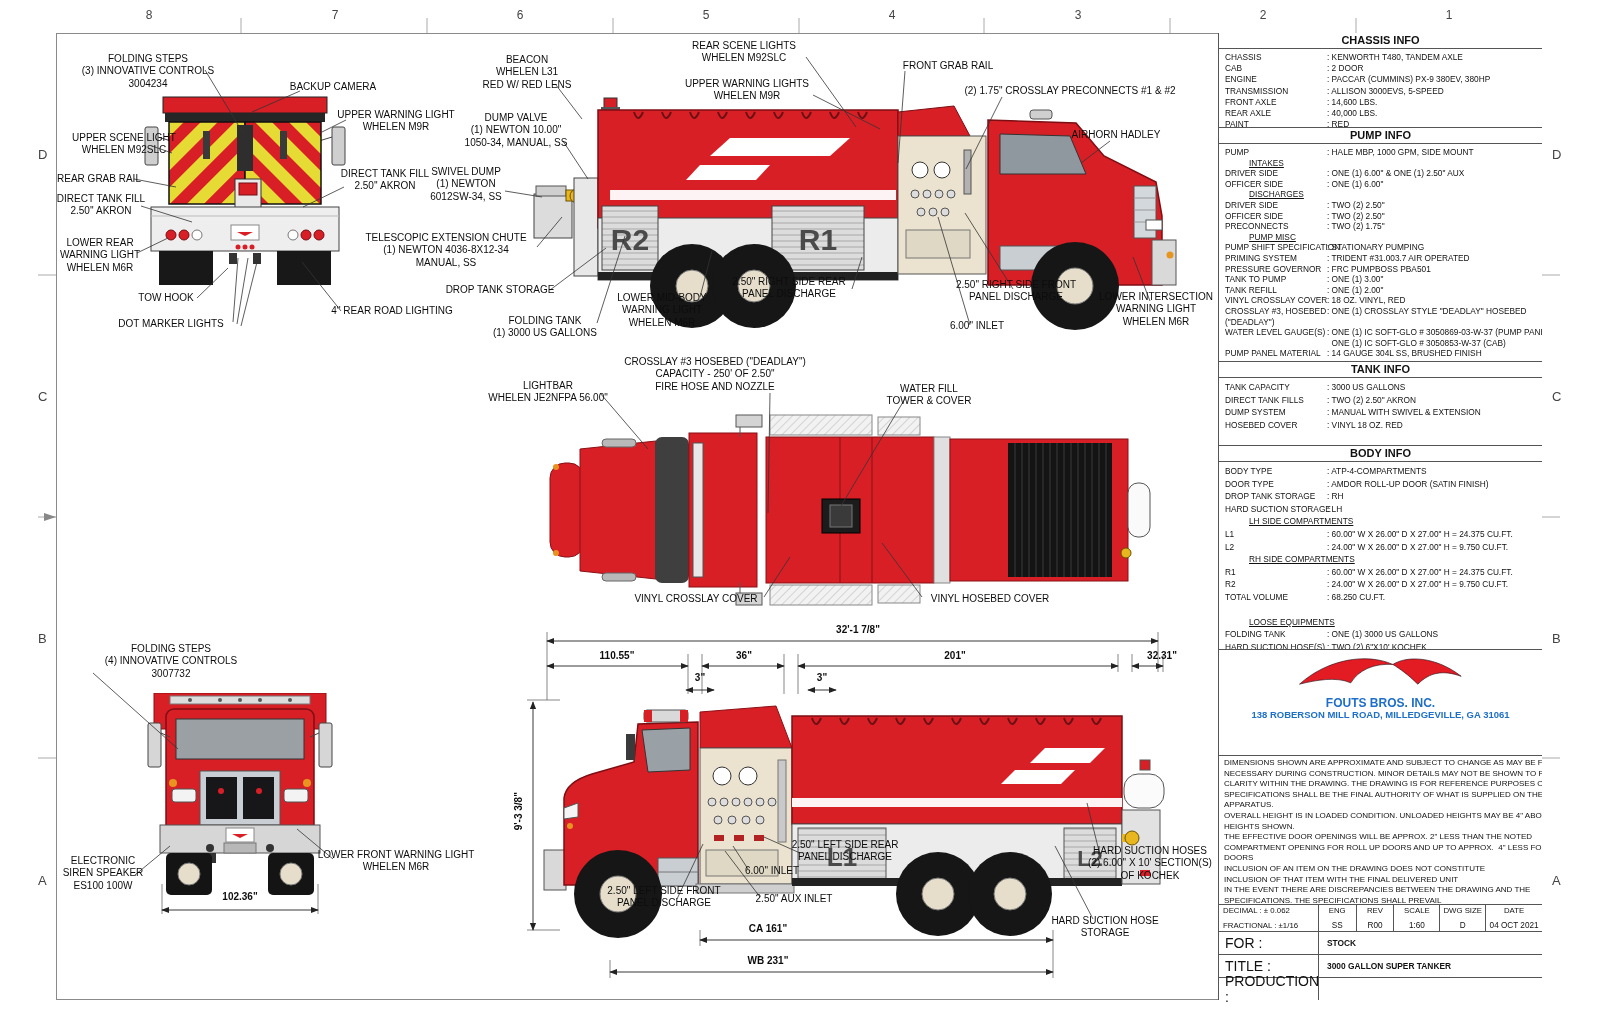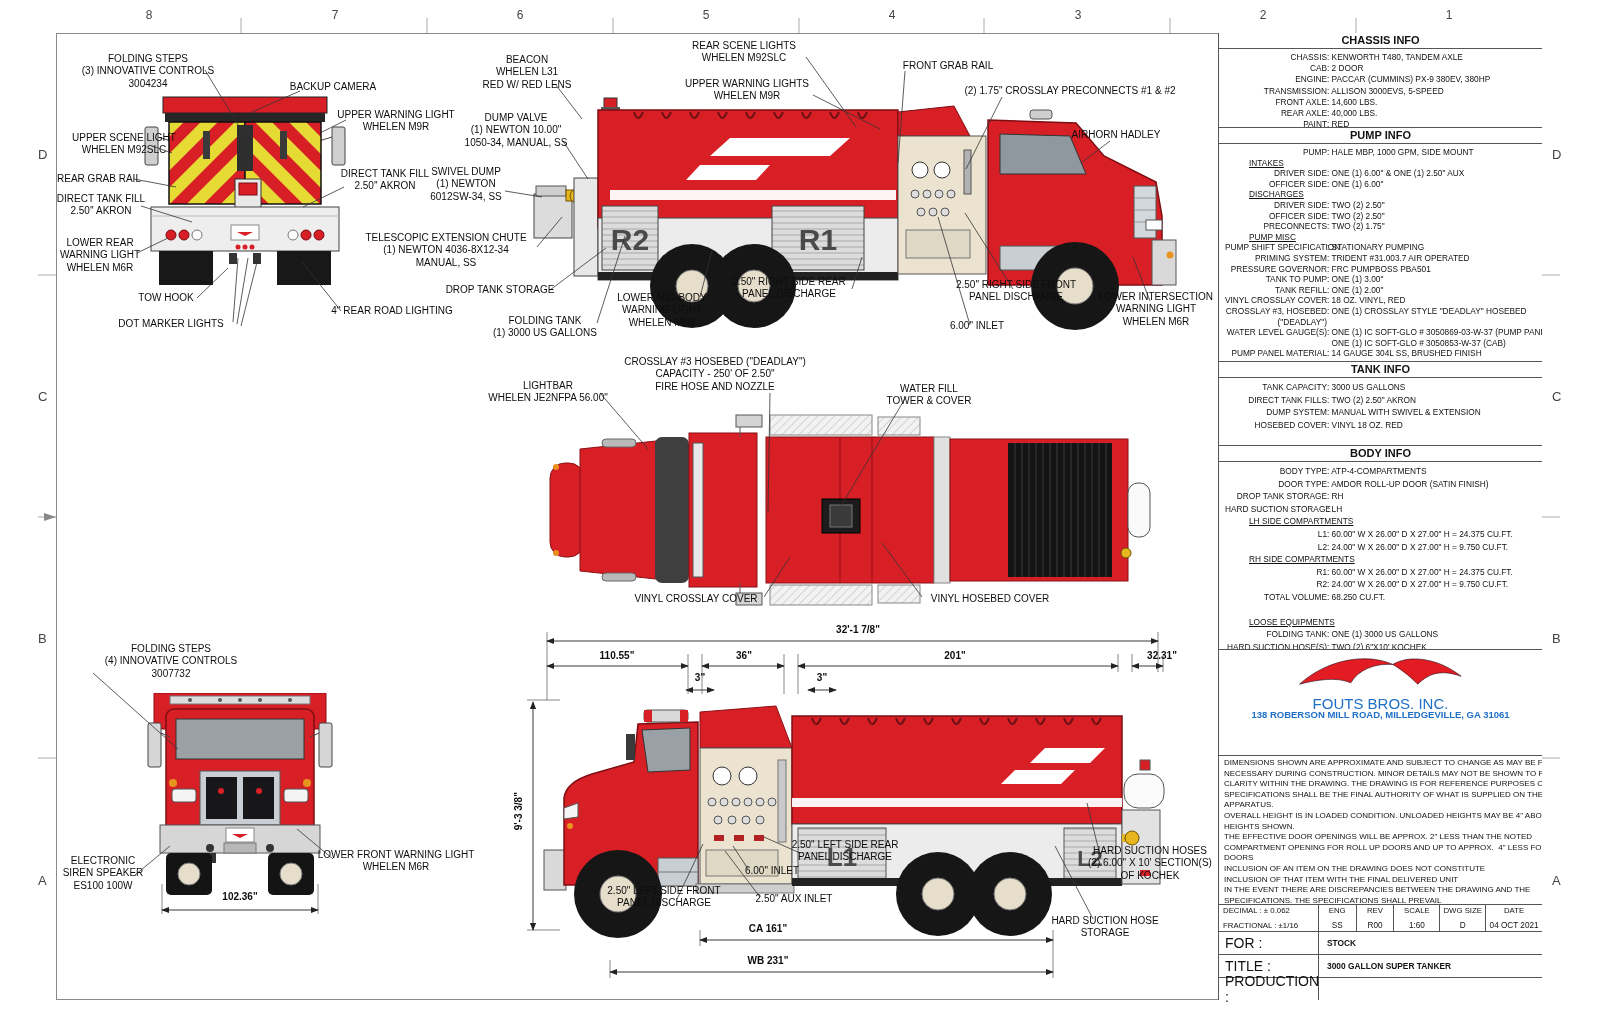--- a/index.html
+++ b/index.html
@@ -16,29 +16,29 @@
   
   #specs{position:absolute;left:1218px;top:33px;width:324px;height:967px;
          border-left:1px solid #555;box-sizing:border-box;background:#fff;font-size:8.3px;}
   .sec{box-sizing:border-box;border-bottom:1px solid #555;overflow:hidden;}
   .sec-h{height:15px;line-height:15px;text-align:center;font-weight:bold;font-size:11px;
          border-bottom:1px solid #555;}
   .rows{padding-top:3px;}
   .spec-row{display:flex;align-items:flex-start;line-height:10.6px;padding-left:6px;}
   .chassis .spec-row{line-height:11.2px;}
   .tankinfo .spec-row,.bodyinfo .spec-row{line-height:12.6px;}
-  .sl{width:102px;flex:none;white-space:pre;text-align:right;}
+  .sl{width:102px;flex:none;white-space:pre;}
   .sv{white-space:pre;}
   .head-u .sl{text-decoration:underline;width:auto;margin-left:24px;}
   .loose{margin-top:9px;}
   
   .logo-box{height:106px;border-bottom:1px solid #555;box-sizing:border-box;text-align:center;overflow:hidden;}
   .logo-name{font-size:31px;font-weight:bold;letter-spacing:2px;color:#e31b23;line-height:30px;
     text-shadow:-1.4px 0 #28306b,1.4px 0 #28306b,0 -1.4px #28306b,0 1.4px #28306b;}
-  .logo-inc{font-size:15px;font-weight:normal;color:#1e6fc8;line-height:11px;}
+  .logo-inc{font-size:12px;font-weight:bold;color:#1e6fc8;line-height:11px;}
   .logo-addr{font-size:9.5px;font-weight:bold;color:#1e6fc8;line-height:11px;}
   .disc{height:149px;border-bottom:1px solid #555;box-sizing:border-box;padding:2px 0 0 5px;
         font-size:8px;line-height:10.6px;white-space:pre;overflow:hidden;}
   
   .tb-row1{display:flex;height:27px;border-bottom:1px solid #555;box-sizing:border-box;}
   .tb-c{box-sizing:border-box;border-right:1px solid #555;text-align:center;font-size:8px;
         display:flex;flex-direction:column;justify-content:center;gap:6px;}
   .tb-c:last-child{border-right:none;}
   .tb-lab{font-size:7.8px;}
   .tb-val{font-weight:normal;font-size:8.2px;}

